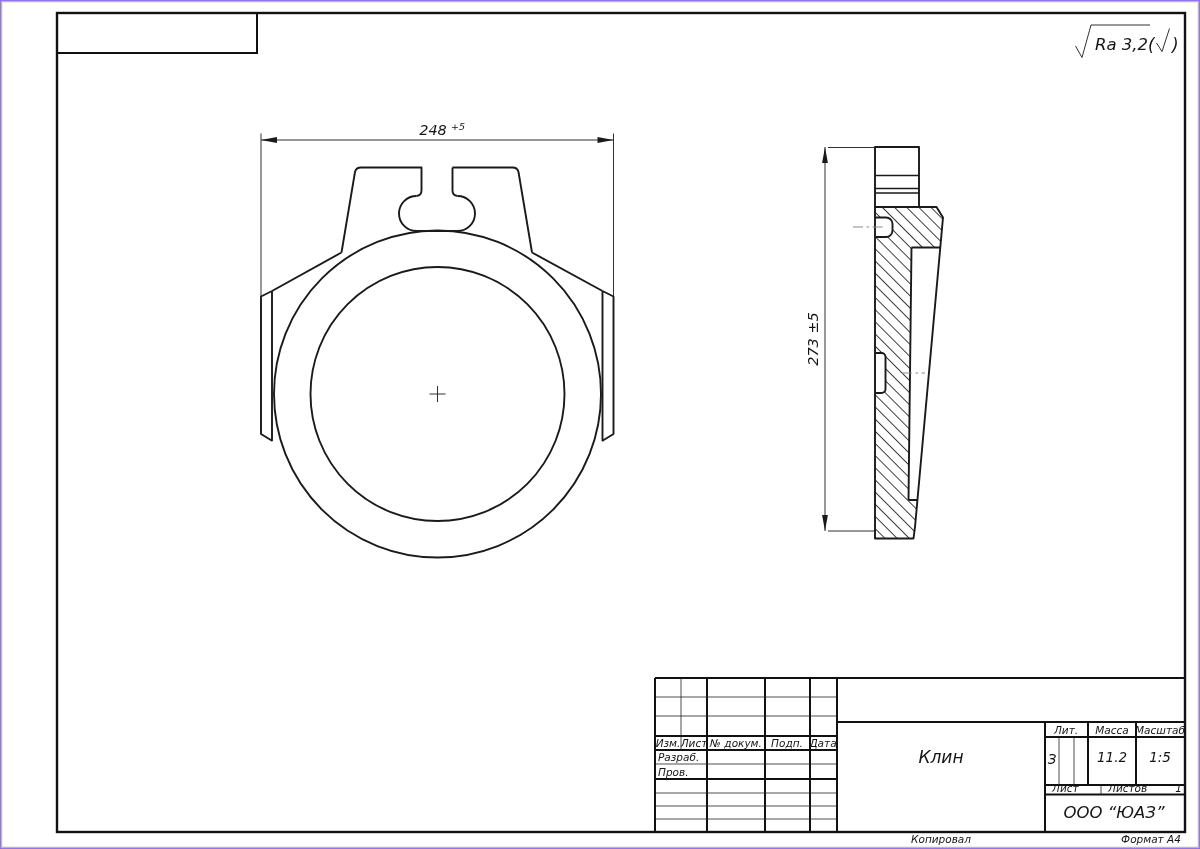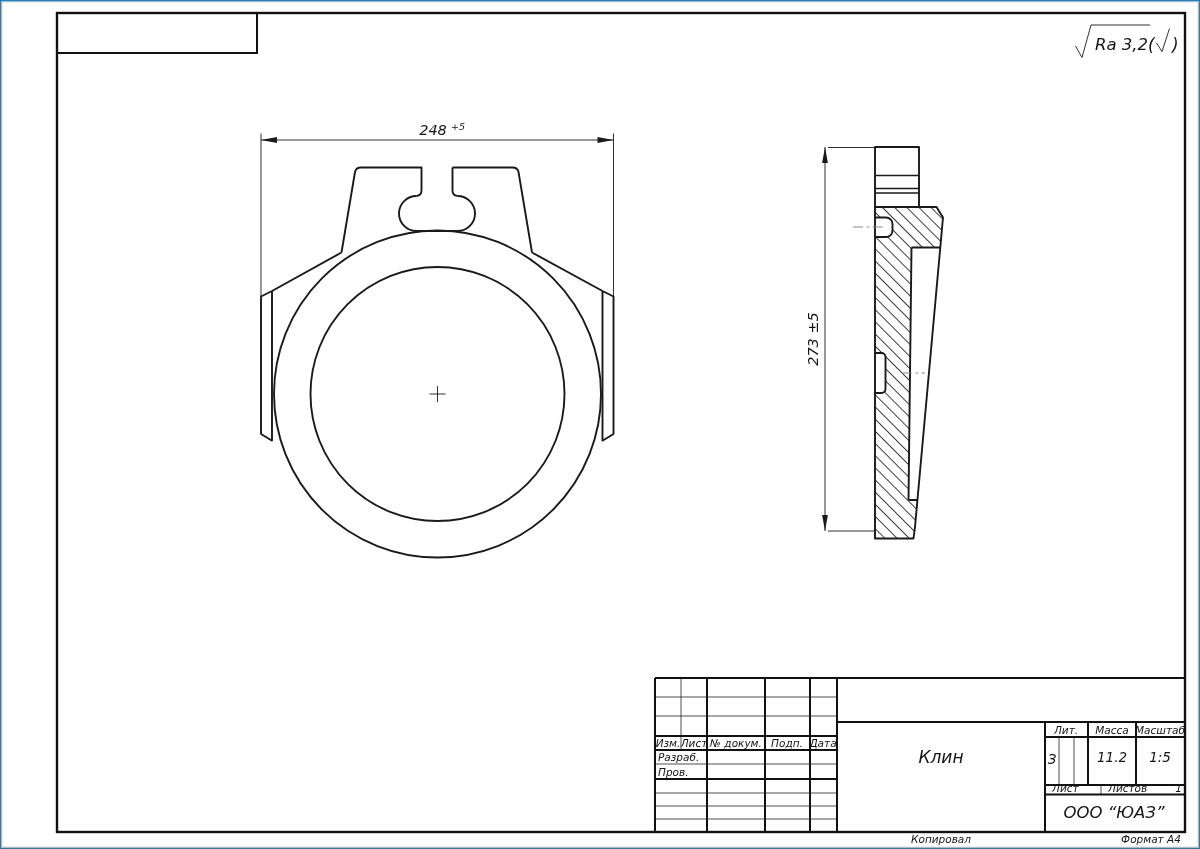--- a/index.html
+++ b/index.html
@@ -1,16 +1,16 @@
 <!DOCTYPE html>
 <html><head>
 <meta charset="utf-8">
 <style>
   html,body{margin:0;padding:0;background:#e8e8e8;}
-  .sheet{position:relative;width:1200px;height:849px;background:#0369a1;overflow:hidden;}
+  .sheet{position:relative;width:1200px;height:849px;background:#8b5cf6;overflow:hidden;}
   svg{position:absolute;left:0;top:0;}
   .t{font-family:"DejaVu Sans","Liberation Sans",sans-serif;font-style:italic;fill:#151515;}
   .t9{font-size:9.5px;}
   .t10{font-size:10.5px;}
   .t13{font-size:13.5px;}
   .t14{font-size:14.5px;}
   .t16{font-size:16.5px;}
   .t17{font-size:17px;}
   .thin{stroke:#1a1a1a;stroke-width:0.9;fill:none;}
   .med{stroke:#1a1a1a;stroke-width:1.4;fill:none;}

